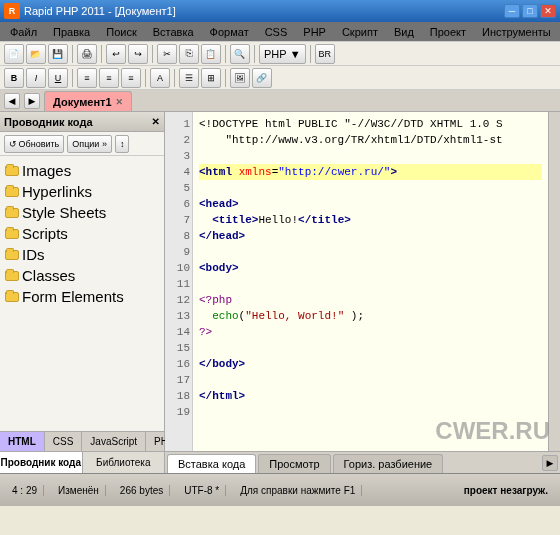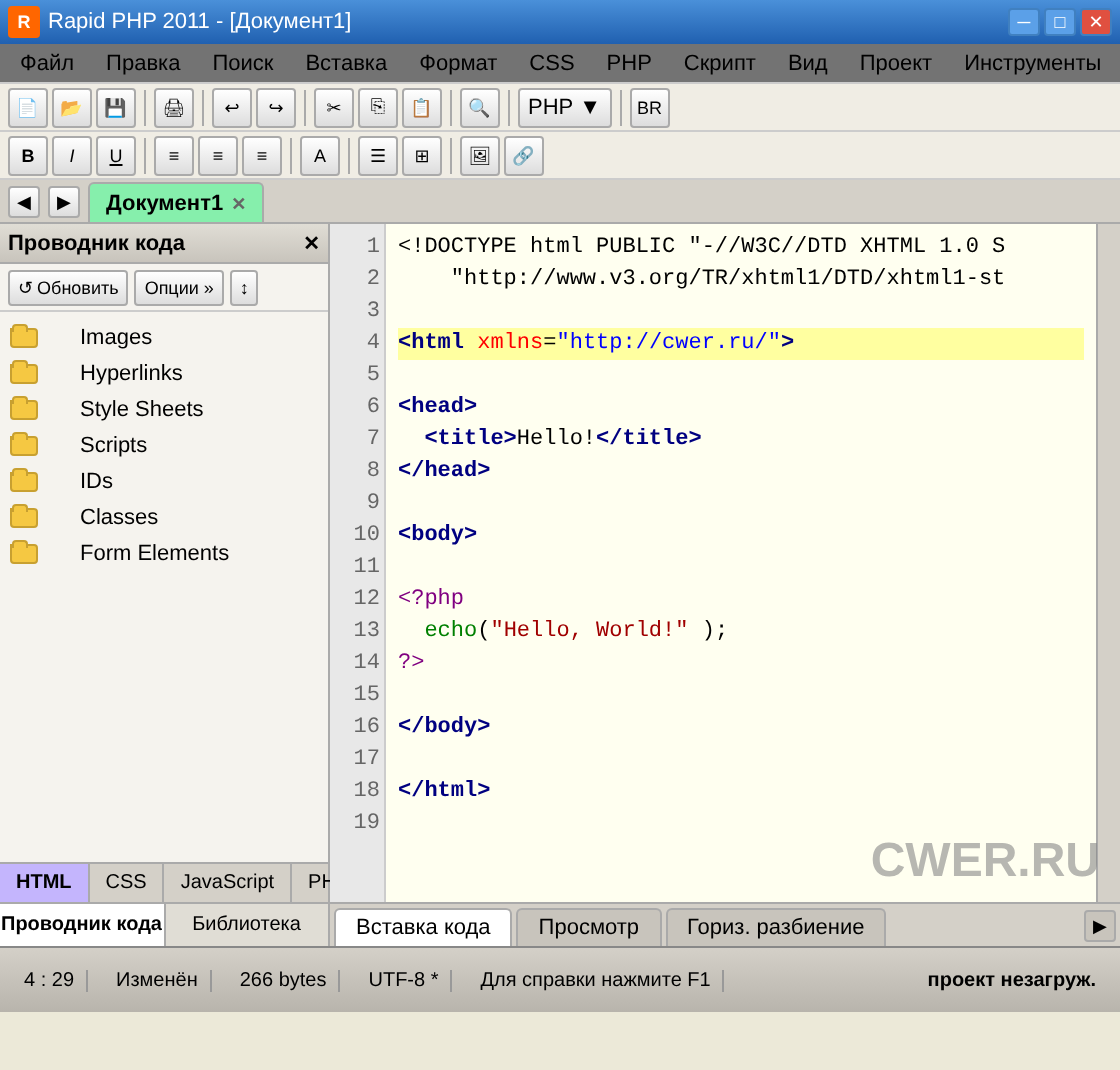--- a/index.html
+++ b/index.html
@@ -151,21 +151,21 @@
       border-bottom: none;
       border-radius: 3px 3px 0 0;
       padding: 2px 8px;
       font-size: 11px;
       cursor: pointer;
       display: flex;
       align-items: center;
       gap: 4px;
       height: 20px;
     }
-    .doc-tab.active { background: #86efac; font-weight: bold; }
+    .doc-tab.active { background: #fca5a5; font-weight: bold; }
 
     
     #main {
       display: flex;
       height: calc(535px - 22px - 20px - 24px - 24px - 22px - 22px - 20px);
       background: #e8e4d8;
     }
 
     
     #sidebar {
@@ -214,23 +214,23 @@
     }
     #sidebar-tree {
       flex: 1;
       overflow-y: auto;
       padding: 4px 0;
     }
     .tree-item {
       display: flex;
       align-items: center;
       padding: 2px 4px;
-      gap: 20px;
-      cursor: pointer;
-      font-size: 11px;
+      gap: 2px;
+      cursor: pointer;
+      font-size: 15px;
     }
     .tree-icon {
       width: 16px;
       height: 14px;
       display: flex;
       align-items: center;
       justify-content: center;
     }
     .folder-icon {
       width: 14px;

